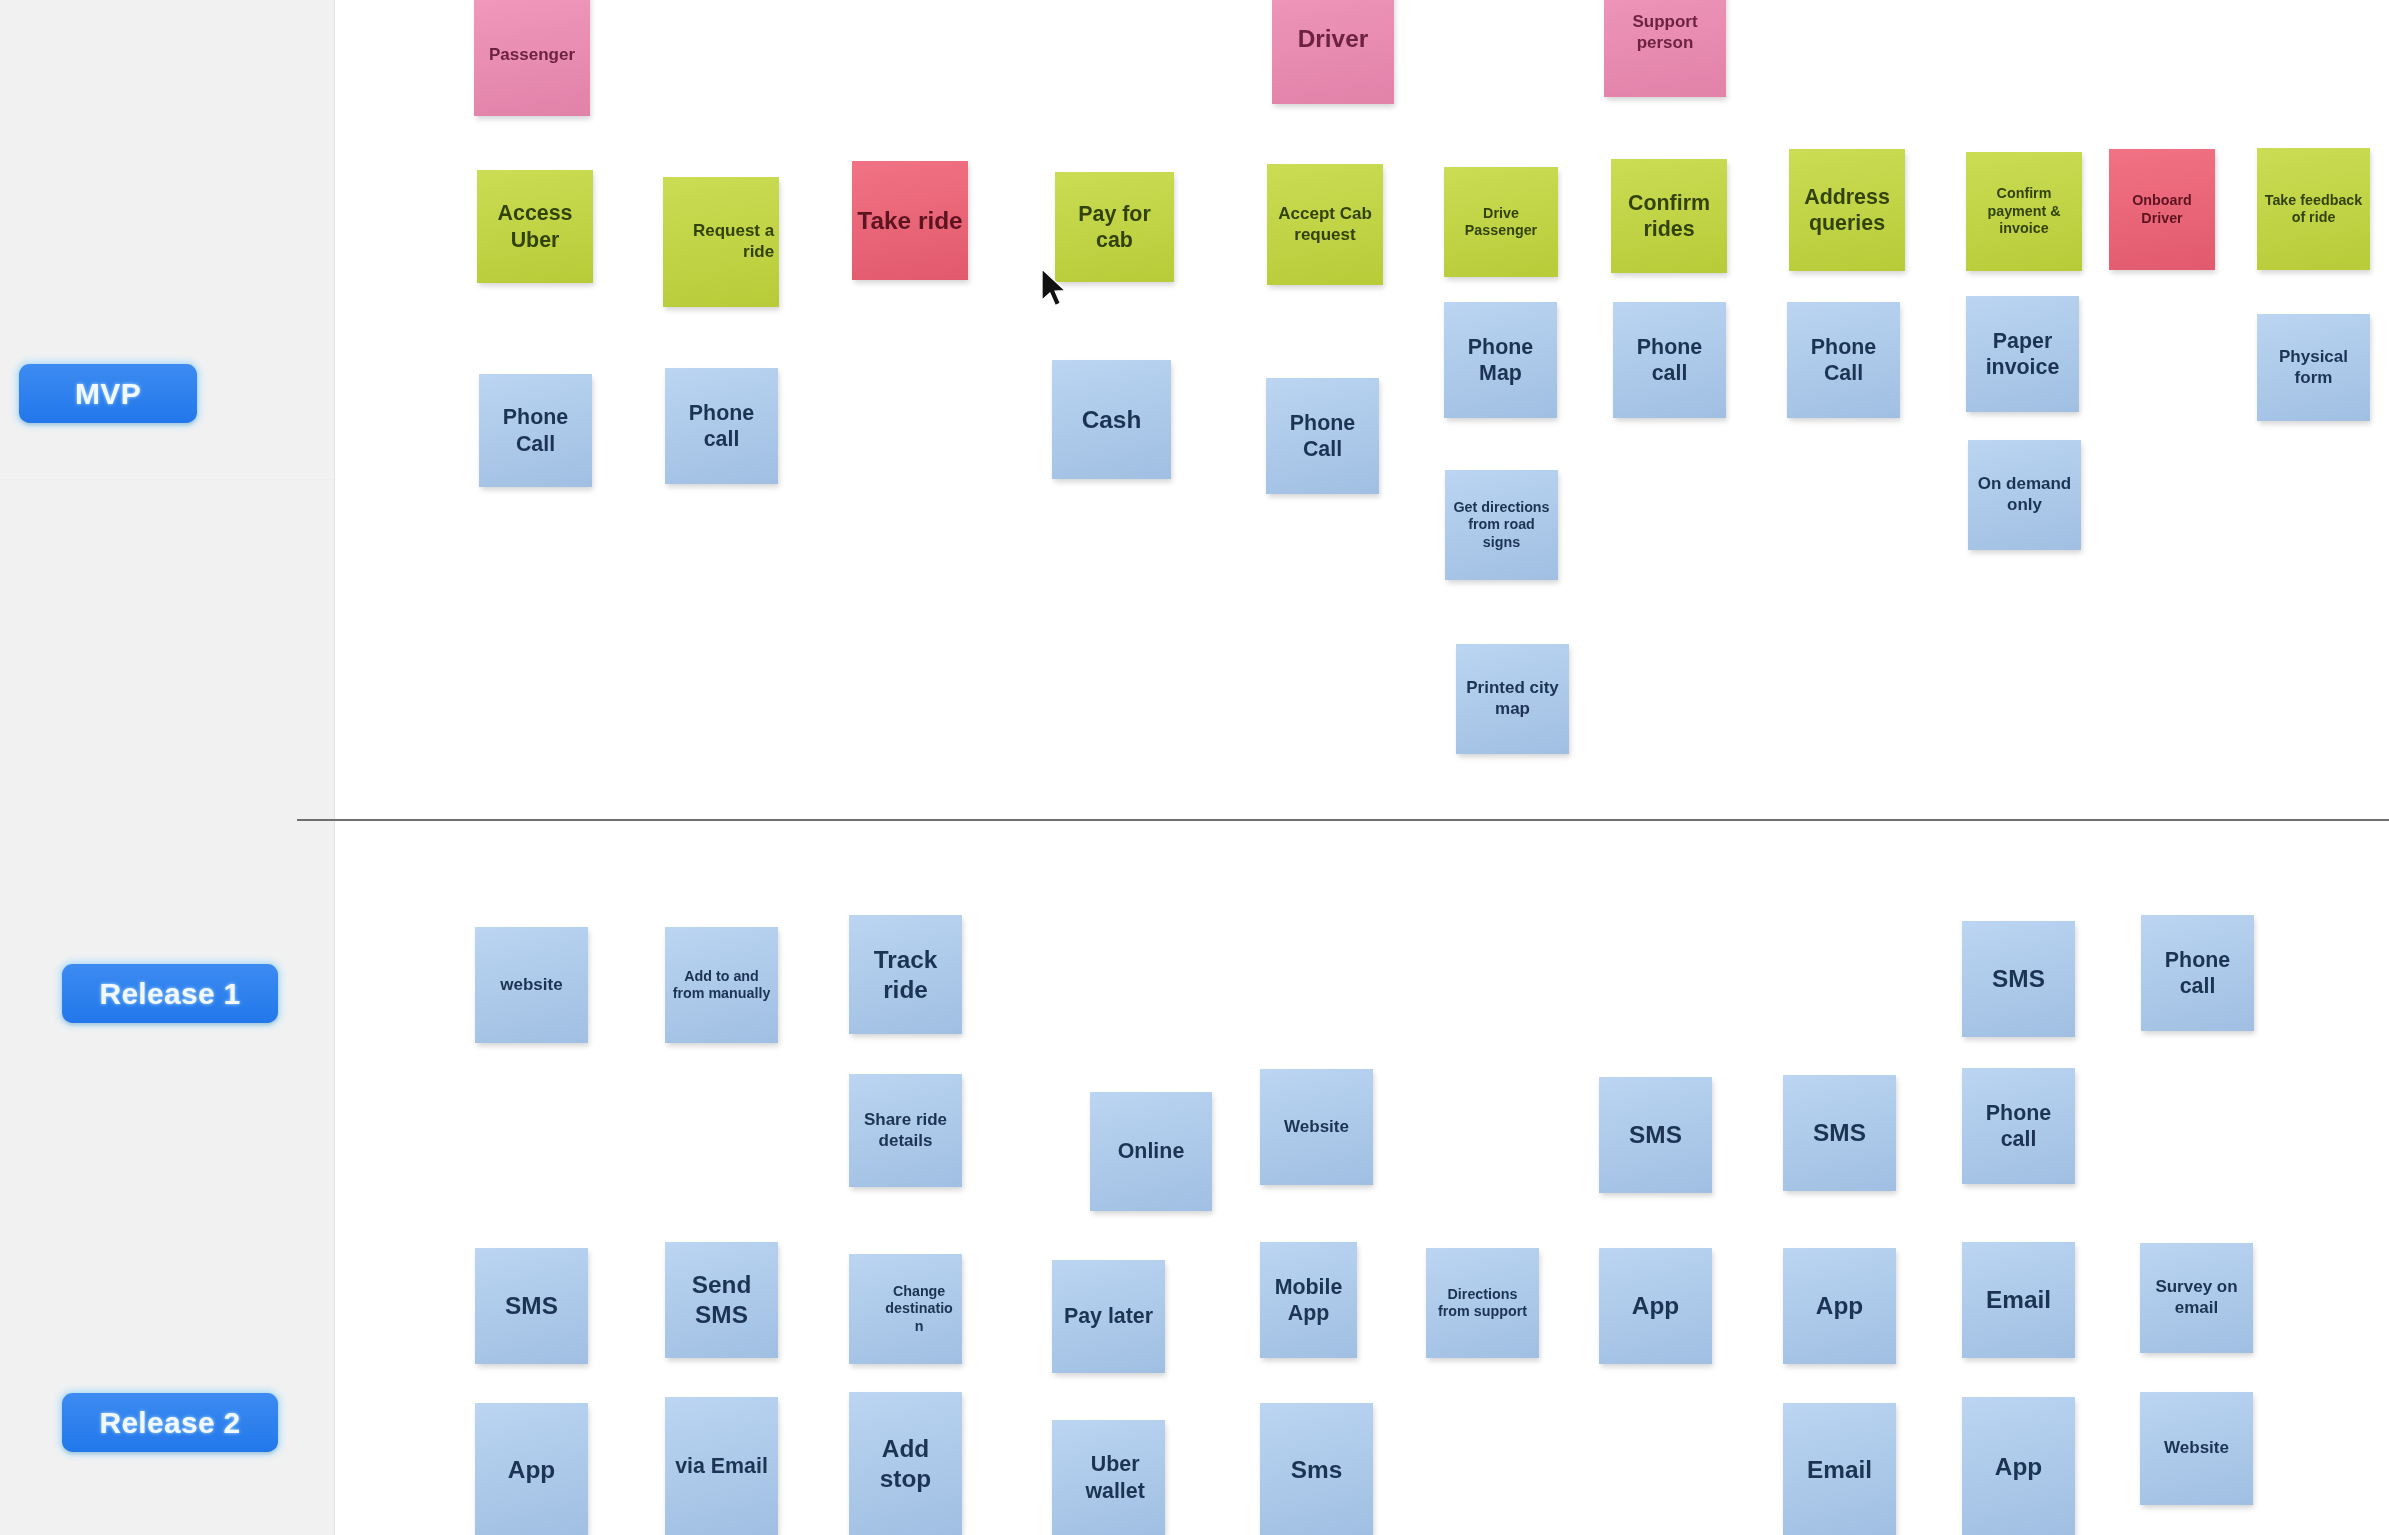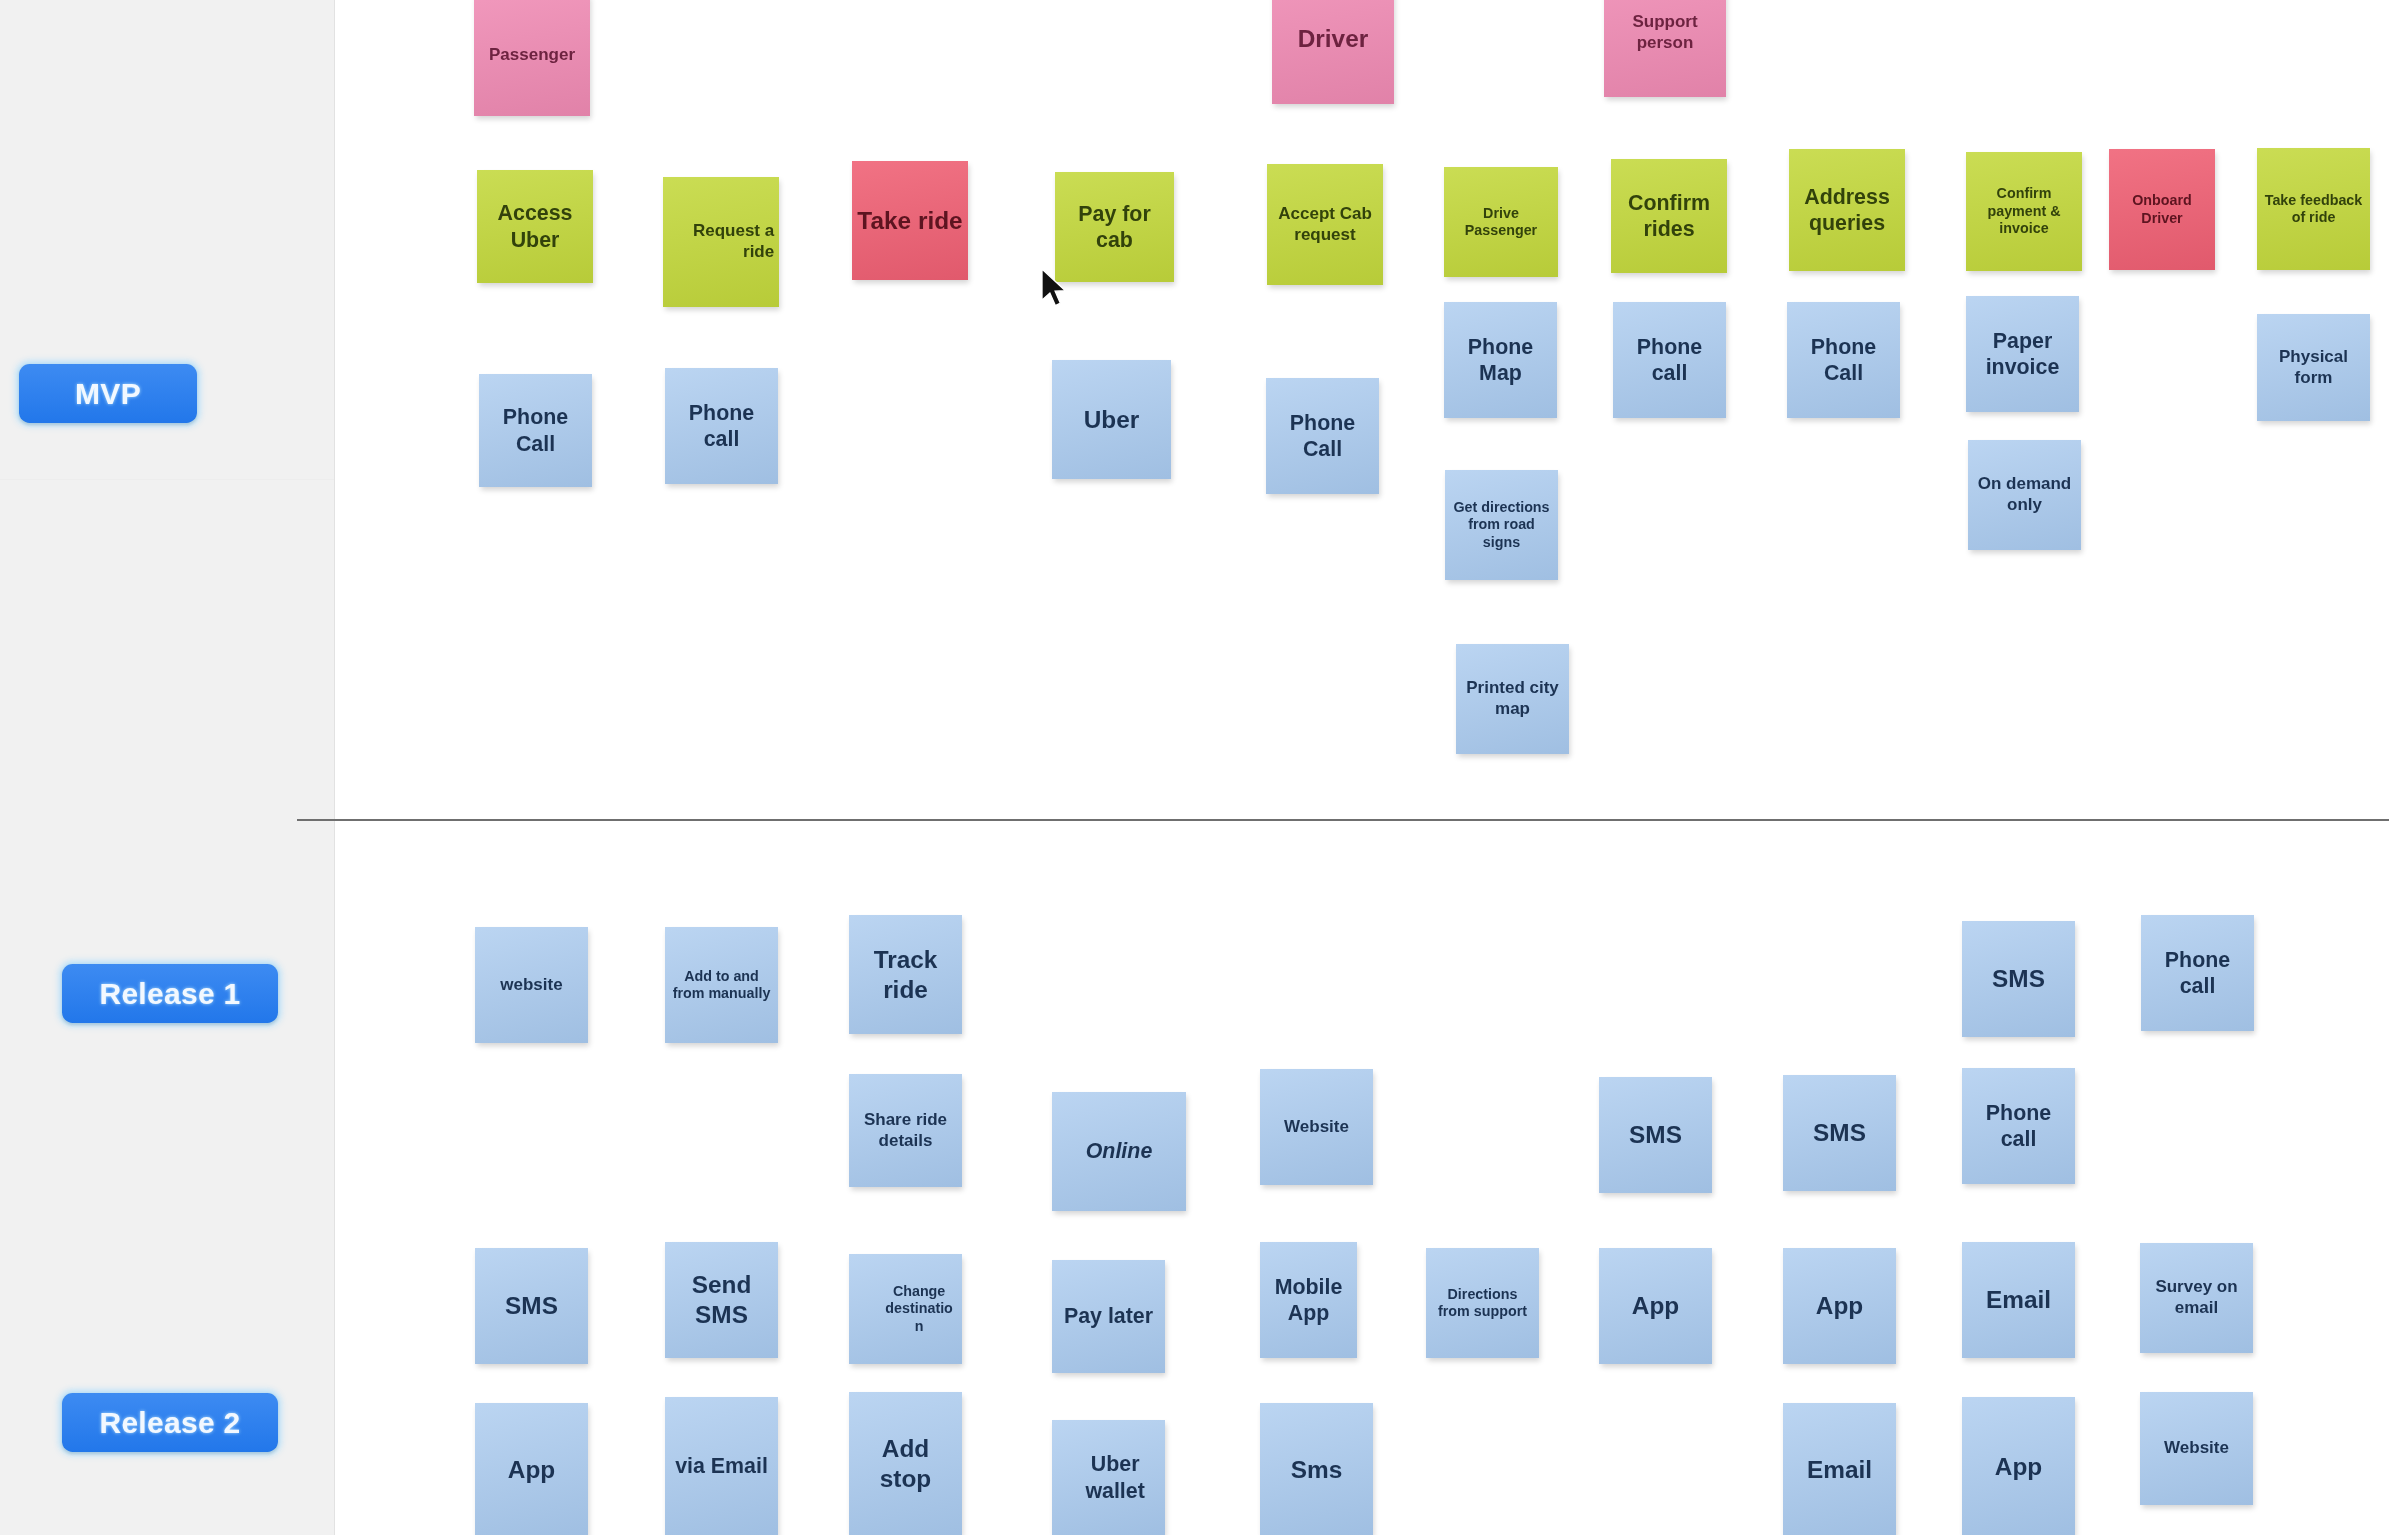--- a/index.html
+++ b/index.html
@@ -132,35 +132,35 @@
       <div class="note green ts-md" style="left: 1055px; top: 172px; width: 119px; height: 110px;">Pay for cab</div>
       <div class="note green ts-sm" style="left: 1267px; top: 153px; width: 116px; height: 121px; margin-top: 11px;">Accept Cab request</div>
       <div class="note green ts-xs" style="left: 1444px; top: 167px; width: 114px; height: 110px;">Drive Passenger</div>
       <div class="note green ts-md" style="left: 1611px; top: 159px; width: 116px; height: 114px;">Confirm rides</div>
       <div class="note green ts-md" style="left: 1789px; top: 149px; width: 116px; height: 122px;">Address queries</div>
       <div class="note green ts-xs" style="left: 1966px; top: 152px; width: 116px; height: 119px;">Confirm payment &amp; invoice</div>
       <div class="note red ts-xs" style="left: 2109px; top: 149px; width: 106px; height: 121px;">Onboard Driver</div>
       <div class="note green ts-xs" style="left: 2257px; top: 148px; width: 113px; height: 122px;">Take feedback of ride</div>
       <div class="note blue ts-md" style="left: 479px; top: 374px; width: 113px; height: 113px;">Phone Call</div>
       <div class="note blue ts-md" style="left: 665px; top: 368px; width: 113px; height: 116px;">Phone call</div>
-      <div class="note blue ts-lg" style="left: 1052px; top: 360px; width: 119px; height: 119px;">Uber</div>
+      <div class="note blue ts-lg" style="left: 1052px; top: 360px; width: 119px; height: 119px;">Cash</div>
       <div class="note blue ts-md" style="left: 1266px; top: 378px; width: 113px; height: 116px;">Phone Call</div>
       <div class="note blue ts-md" style="left: 1444px; top: 302px; width: 113px; height: 116px;">Phone Map</div>
       <div class="note blue ts-md" style="left: 1613px; top: 302px; width: 113px; height: 116px;">Phone call</div>
       <div class="note blue ts-md" style="left: 1787px; top: 302px; width: 113px; height: 116px;">Phone Call</div>
       <div class="note blue ts-md" style="left: 1966px; top: 296px; width: 113px; height: 116px;">Paper invoice</div>
       <div class="note blue ts-sm" style="left: 2257px; top: 314px; width: 113px; height: 107px;">Physical form</div>
       <div class="note blue ts-xs" style="left: 1445px; top: 470px; width: 113px; height: 110px;">Get directions from road signs</div>
       <div class="note blue ts-sm" style="left: 1968px; top: 440px; width: 113px; height: 110px;">On demand only</div>
       <div class="note blue ts-sm" style="left: 1456px; top: 644px; width: 113px; height: 110px;">Printed city map</div>
       <div class="note blue ts-sm" style="left: 475px; top: 927px; width: 113px; height: 116px;">website</div>
       <div class="note blue ts-xs" style="left: 665px; top: 927px; width: 113px; height: 116px;">Add to and from manually</div>
       <div class="note blue ts-lg" style="left: 849px; top: 915px; width: 113px; height: 119px;">Track ride</div>
       <div class="note blue ts-sm" style="left: 849px; top: 1074px; width: 113px; height: 113px;">Share ride details</div>
-      <div class="note blue ts-md" style="left: 1052px; top: 1092px; width: 134px; height: 119px; font-style: italic;">Online</div>
+      <div class="note blue ts-md" style="left: 1090px; top: 1092px; width: 122px; height: 119px;">Online</div>
       <div class="note blue ts-sm" style="left: 1260px; top: 1069px; width: 113px; height: 116px;">Website</div>
       <div class="note blue ts-lg" style="left: 1599px; top: 1077px; width: 113px; height: 116px;">SMS</div>
       <div class="note blue ts-lg" style="left: 1783px; top: 1075px; width: 113px; height: 116px;">SMS</div>
       <div class="note blue ts-md" style="left: 1962px; top: 1068px; width: 113px; height: 116px;">Phone call</div>
       <div class="note blue ts-lg" style="left: 1962px; top: 921px; width: 113px; height: 116px;">SMS</div>
       <div class="note blue ts-md" style="left: 2141px; top: 915px; width: 113px; height: 116px;">Phone call</div>
       <div class="note blue ts-lg" style="left: 475px; top: 1248px; width: 113px; height: 116px;">SMS</div>
       <div class="note blue ts-lg" style="left: 665px; top: 1242px; width: 113px; height: 116px;">Send SMS</div>
       <div class="note blue ts-xs" style="left: 849px; top: 1254px; width: 113px; height: 110px; padding-left: 32px;">Change destination</div>
       <div class="note blue ts-md" style="left: 1052px; top: 1260px; width: 113px; height: 113px;">Pay later</div>

